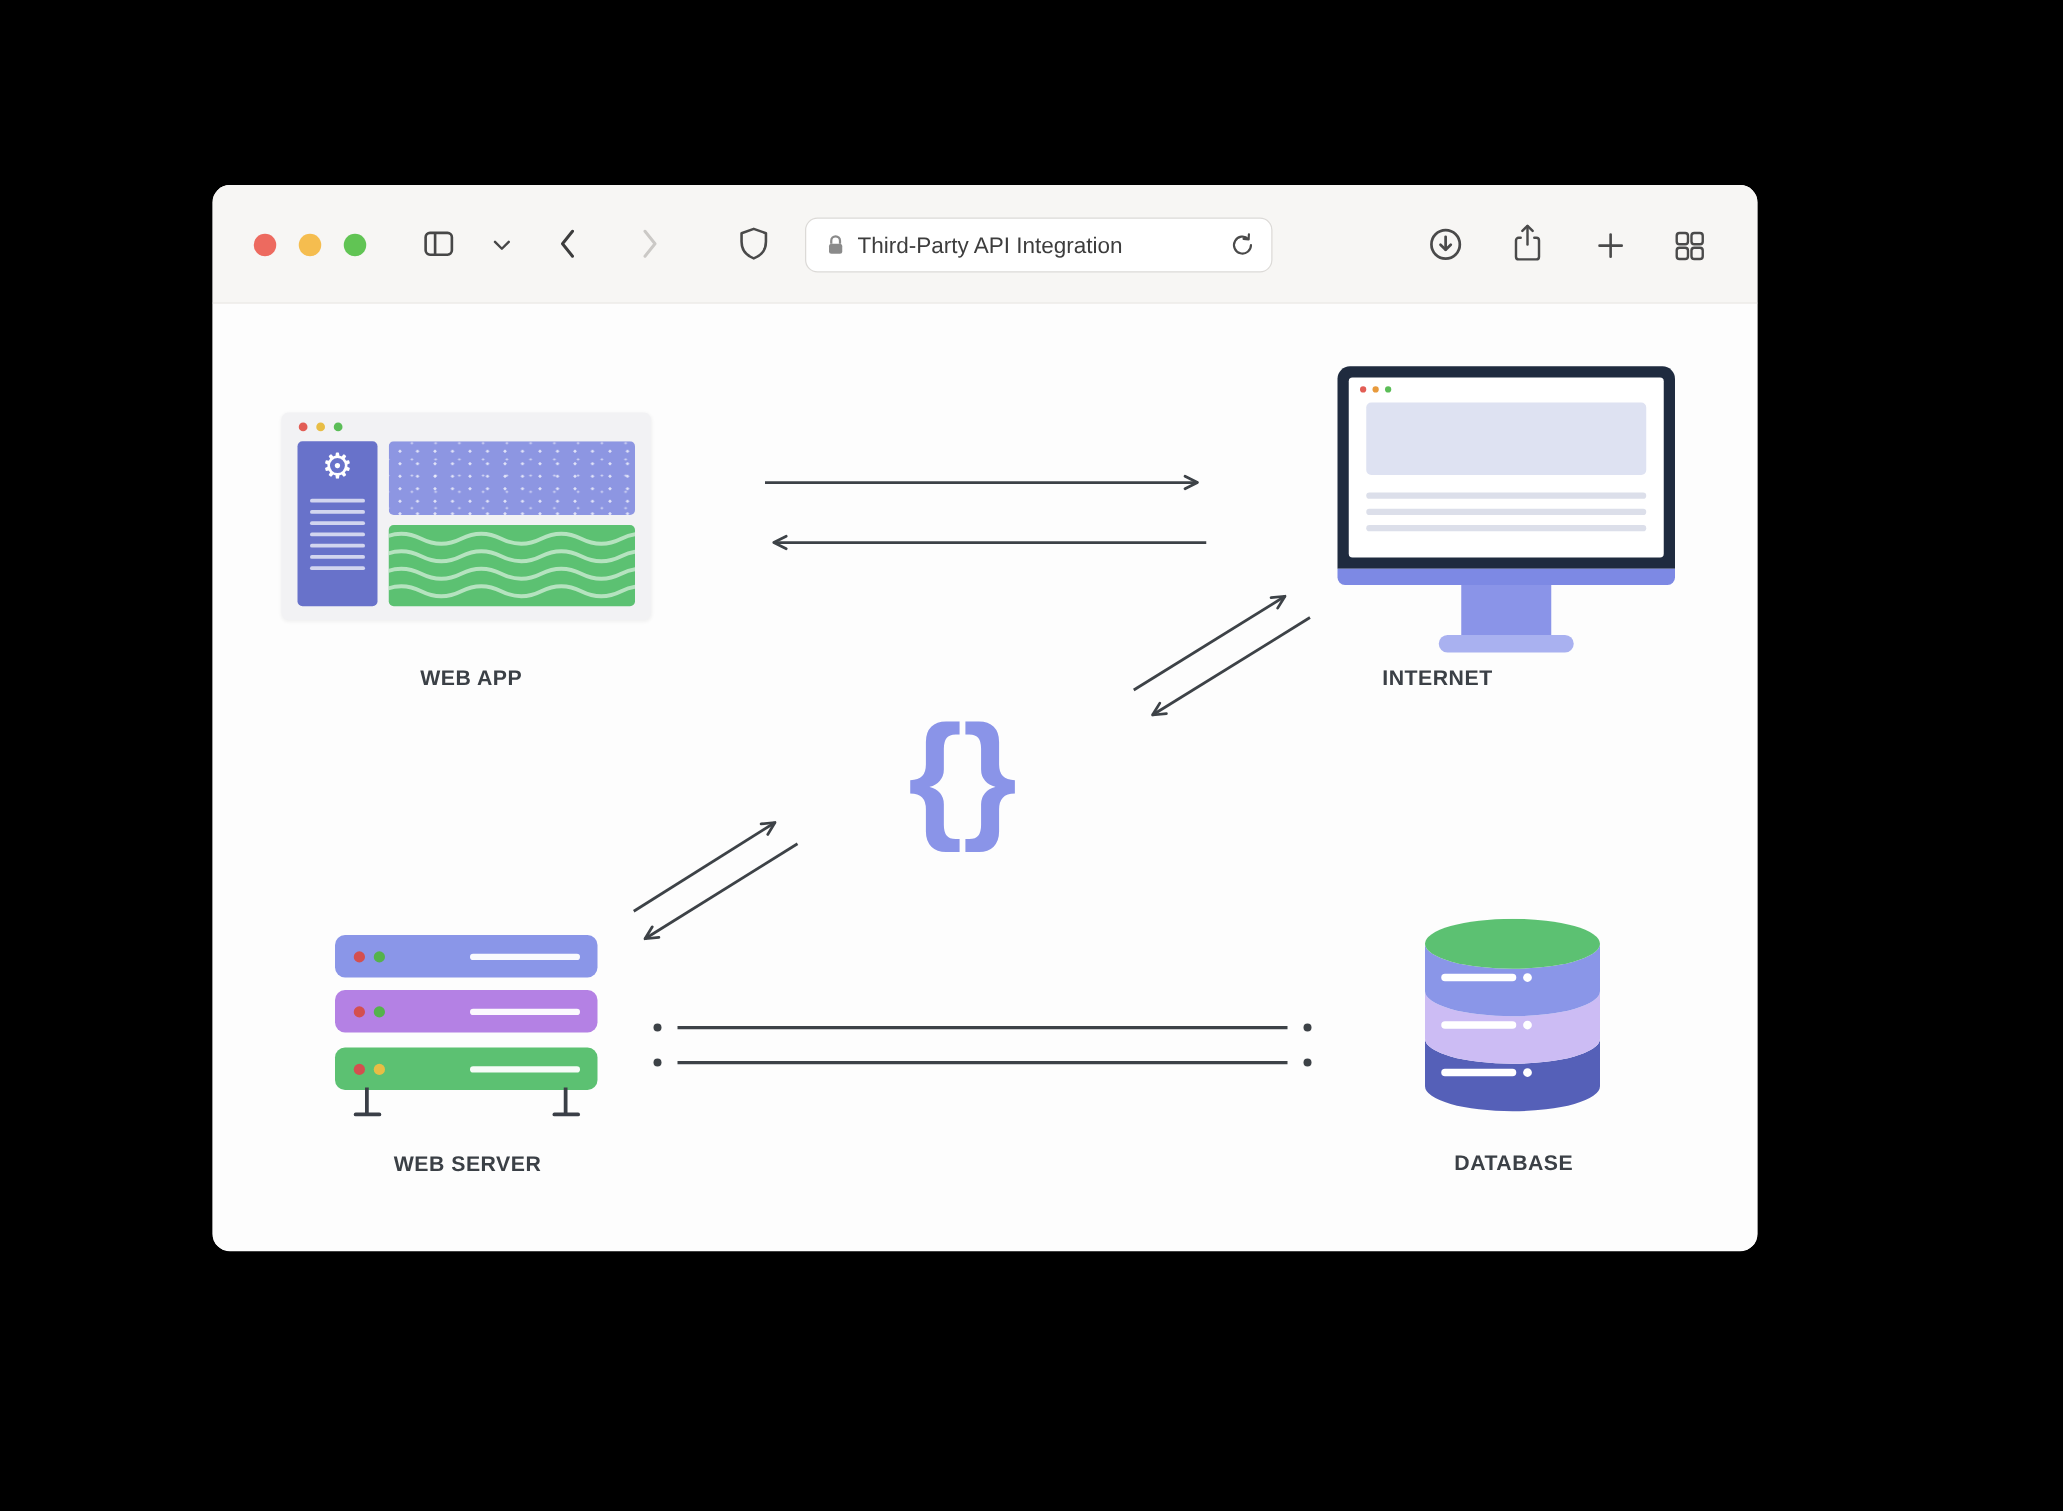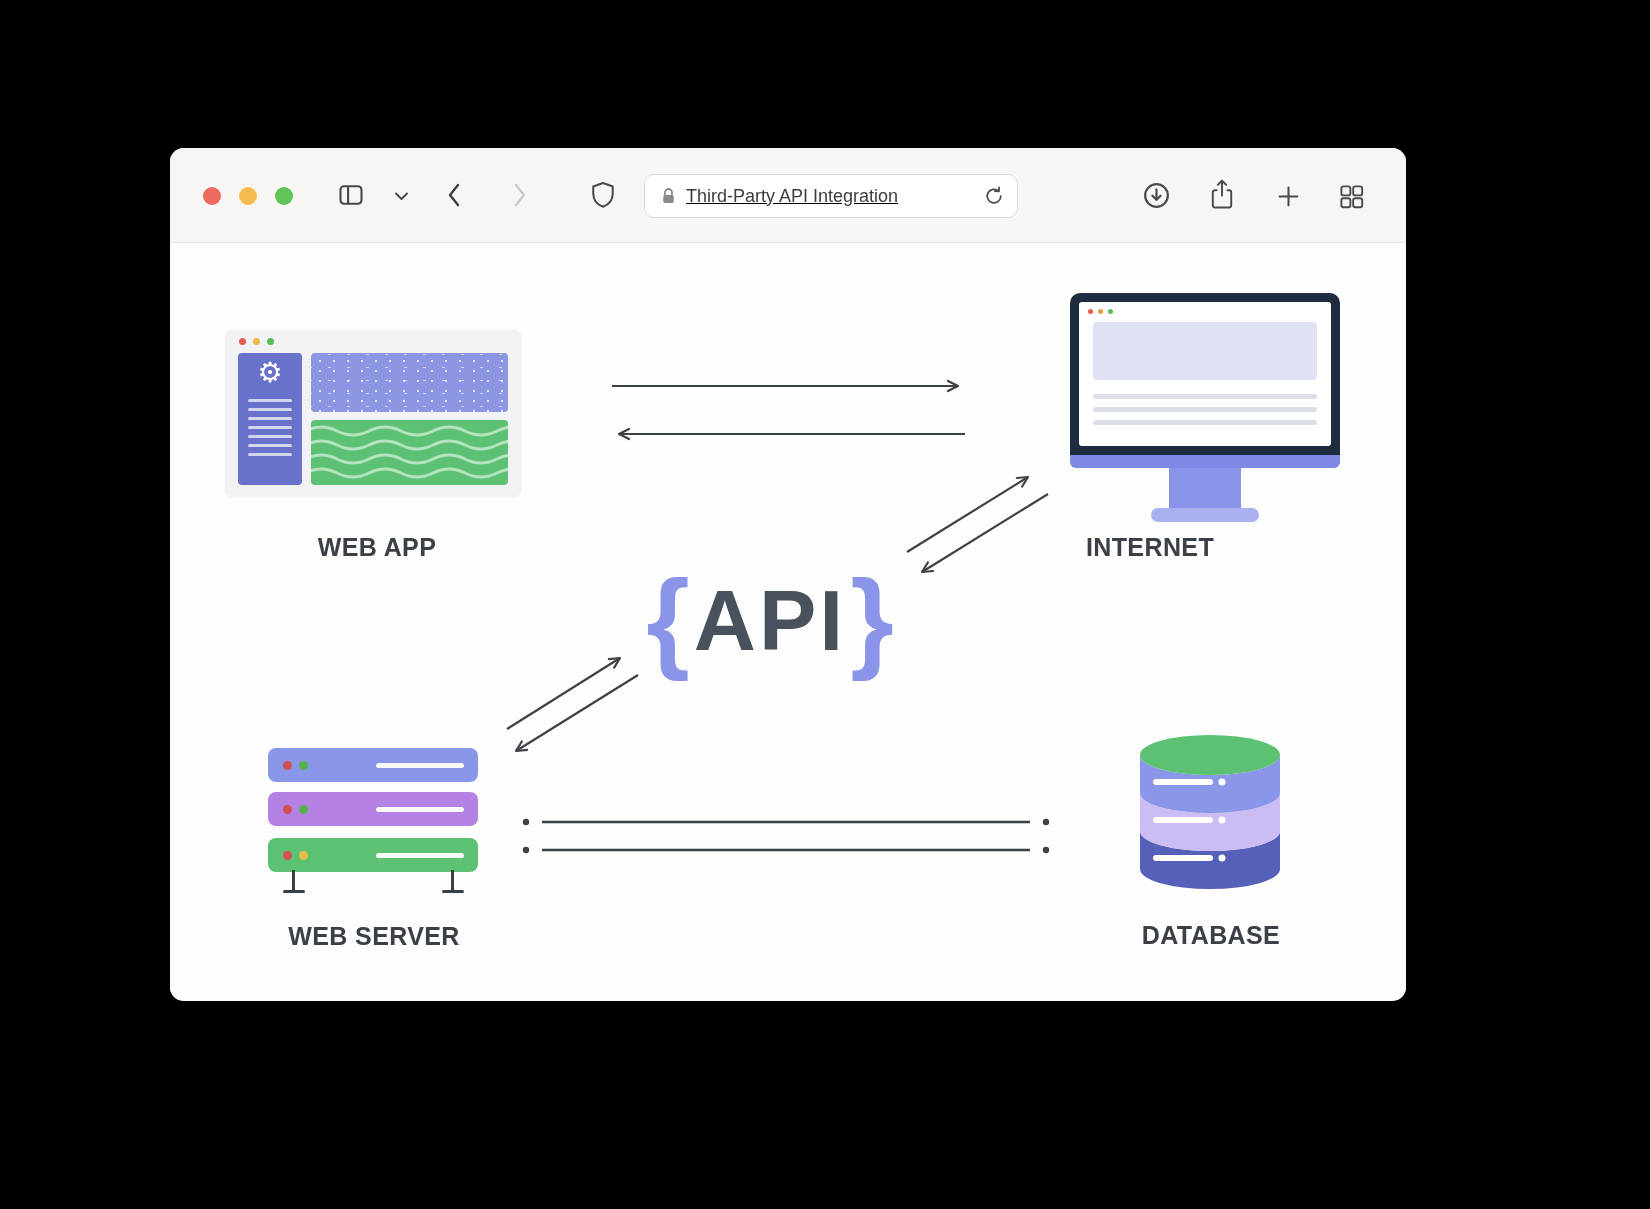--- a/index.html
+++ b/index.html
@@ -17,32 +17,32 @@
   .tl { position:absolute; width:18px; height:18px; border-radius:50%; top:39px; }
   .tl.red { left:33px; background:#ed6a5f; }
   .tl.yellow { left:69px; background:#f5bd4f; }
   .tl.green { left:105px; background:#61c454; }
   .tb-btn { position:absolute; display:flex; align-items:center; justify-content:center; cursor:default; }
   .tb-btn svg { display:block; }
 
   .address-bar {
     position:absolute; left:474px; top:26px; width:374px; height:44px;
     background:#ffffff; border:1px solid #dcdad7; border-radius:10px;
-    display:flex; align-items:center; padding:0 12px 0 16px;text-decoration:underline;
+    display:flex; align-items:center; padding:0 12px 0 16px;
   }
   .addr-title { font-size:18px; color:#3d3d3d; margin-left:10px; white-space:nowrap; }
   .reload-btn { margin-left:auto; display:flex; align-items:center; }
 
   
   .content { position:relative; width:1236px; height:757px; background:#fdfdfd; }
   .arrows { position:absolute; left:0; top:0; pointer-events:none; }
 
   .node-label {
     position:absolute; transform:translateX(-50%);
-    font-weight:bold; font-size:25px; color:#3b4046; letter-spacing:.4px; white-space:nowrap;
+    font-weight:bold; font-size:17px; color:#3b4046; letter-spacing:.4px; white-space:nowrap;
   }
 
   
   .webapp { position:absolute; left:55px; top:87px; width:296px; height:166px; background:#f2f2f4; border-radius:6px; box-shadow:0 1px 3px rgba(0,0,0,.05); }
   .webapp .mini-dot { position:absolute; width:7px; height:7px; border-radius:50%; top:8px; }
   .webapp .d1 { left:14px;  background:#e25d55; }
   .webapp .d2 { left:28px;  background:#e8bd45; }
   .webapp .d3 { left:42px;  background:#5bbd57; }
   .webapp-sidebar { position:absolute; left:13px; top:23px; width:64px; height:132px; background:#6872ca; border-radius:4px; text-align:center; }
   .webapp-gear { font-size:28px; color:#ffffff; line-height:40px; display:block; }
@@ -244,21 +244,20 @@
           </div>
         </div>
         <div class="monitor-chin"></div>
         <div class="monitor-neck"></div>
         <div class="monitor-base"></div>
       </div>
       <div class="node-label" style="left:980px; top:290px;">INTERNET</div>
 
       <div class="api">
         <span class="brace">{</span>
-        <span class="api-word">API</span>
         <span class="brace">}</span>
       </div>
 
       <div class="server">
         <div class="server-bar sb1">
           <span class="led led1"></span>
           <span class="led led2"></span>
           <span class="slot"></span>
         </div>
         <div class="server-bar sb2">

